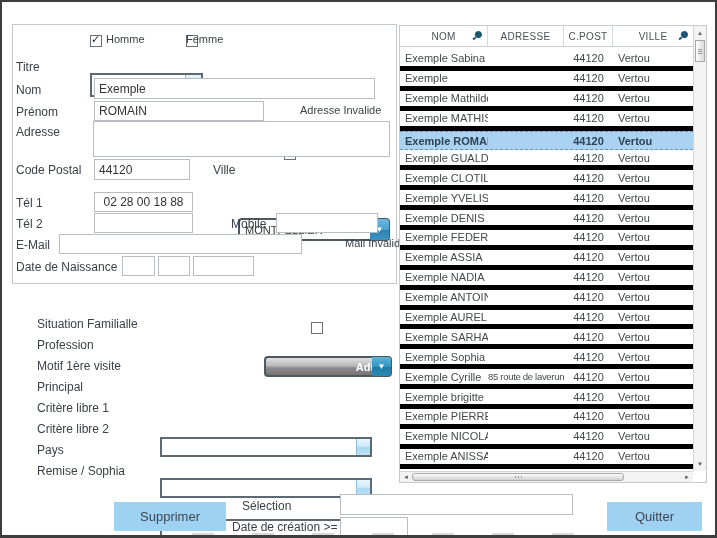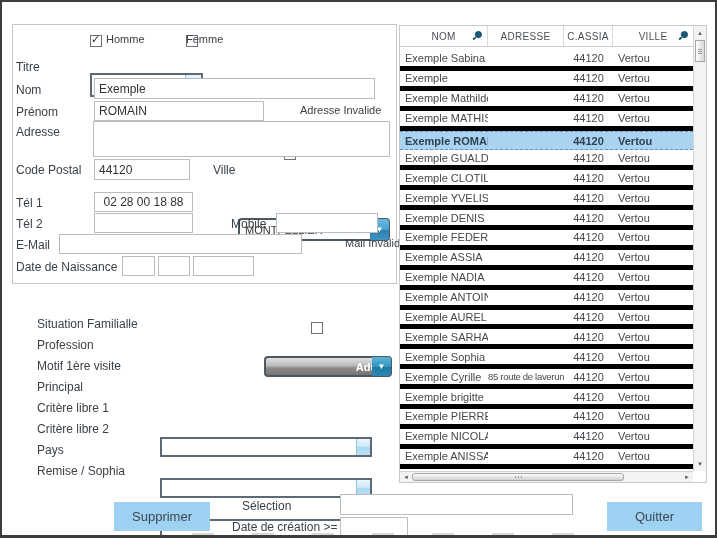--- a/index.html
+++ b/index.html
@@ -169,21 +169,21 @@
         <span class="btn"></span>
       </div>
       <span class="abs lbl" style="left: 35px; top: 378px;">Principal</span>
       <span class="abs lbl" style="left: 35px; top: 399px;">Critère libre 1</span>
       <span class="abs lbl" style="left: 35px; top: 420px;">Critère libre 2</span>
       <span class="abs lbl" style="left: 35px; top: 441px;">Pays</span>
       <span class="abs lbl" style="left: 35px; top: 462px;">Remise / Sophia</span>
     </div>
 
   
-  <div class="abs bluebtn" style="left:112px;top:500px;width:96px;height:29px;">Supprimer</div>
+  <div class="abs bluebtn" style="left:112px;top:500px;width:112px;height:29px;">Supprimer</div>
   <span class="abs lbl" style="left:240px;top:497px;">Sélection</span>
   <div class="abs tbox" style="left:338px;top:492px;width:233px;height:21px;">
     <span></span>
   </div>
   <span class="abs lbl" style="left:230px;top:518px;">Date de création &gt;=</span>
   <div class="abs tbox" style="left:338px;top:515px;width:68px;height:20px;">
     <span></span>
   </div>
   <div class="abs bluebtn" style="left:605px;top:500px;width:95px;height:29px;">Quitter</div>
   <div class="abs frag"></div>
@@ -195,21 +195,21 @@
         <span>NOM</span>
         <svg class="mag" viewBox="0 0 12 12">
           <circle cx="7" cy="5" r="3.4" fill="#1c5878" stroke="#134a63" stroke-width="1"></circle>
           <line x1="4" y1="8" x2="1.2" y2="10.4" stroke="#134a63" stroke-width="2"></line>
         </svg>
       </div>
       <div class="th" style="width:76px;">
         <span>ADRESSE</span>
       </div>
       <div class="th" style="width:49px;">
-        <span>C.ASSIA</span>
+        <span>C.POST</span>
       </div>
       <div class="th" style="width:80px;border-right:none;">
         <span>VILLE</span>
         <svg class="mag" viewBox="0 0 12 12">
           <circle cx="7" cy="5" r="3.4" fill="#1c5878" stroke="#134a63" stroke-width="1"></circle>
           <line x1="4" y1="8" x2="1.2" y2="10.4" stroke="#134a63" stroke-width="2"></line>
         </svg>
       </div>
     </div>
 

